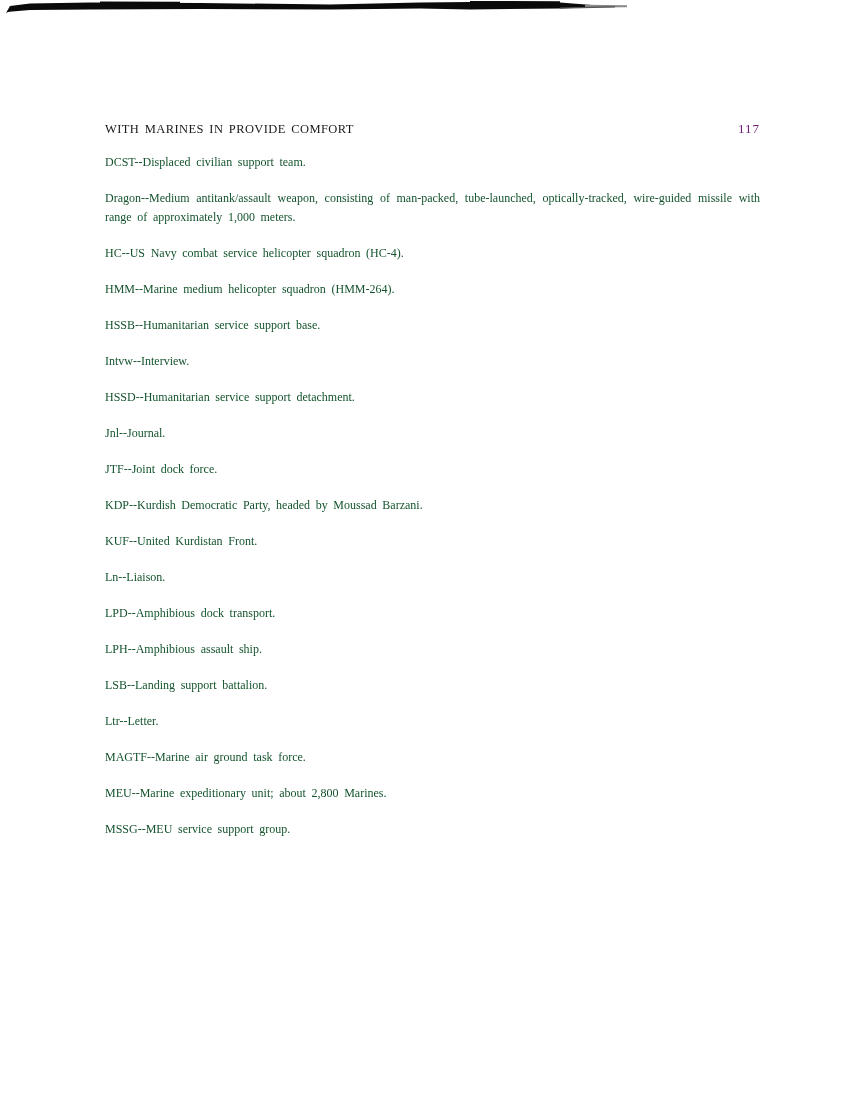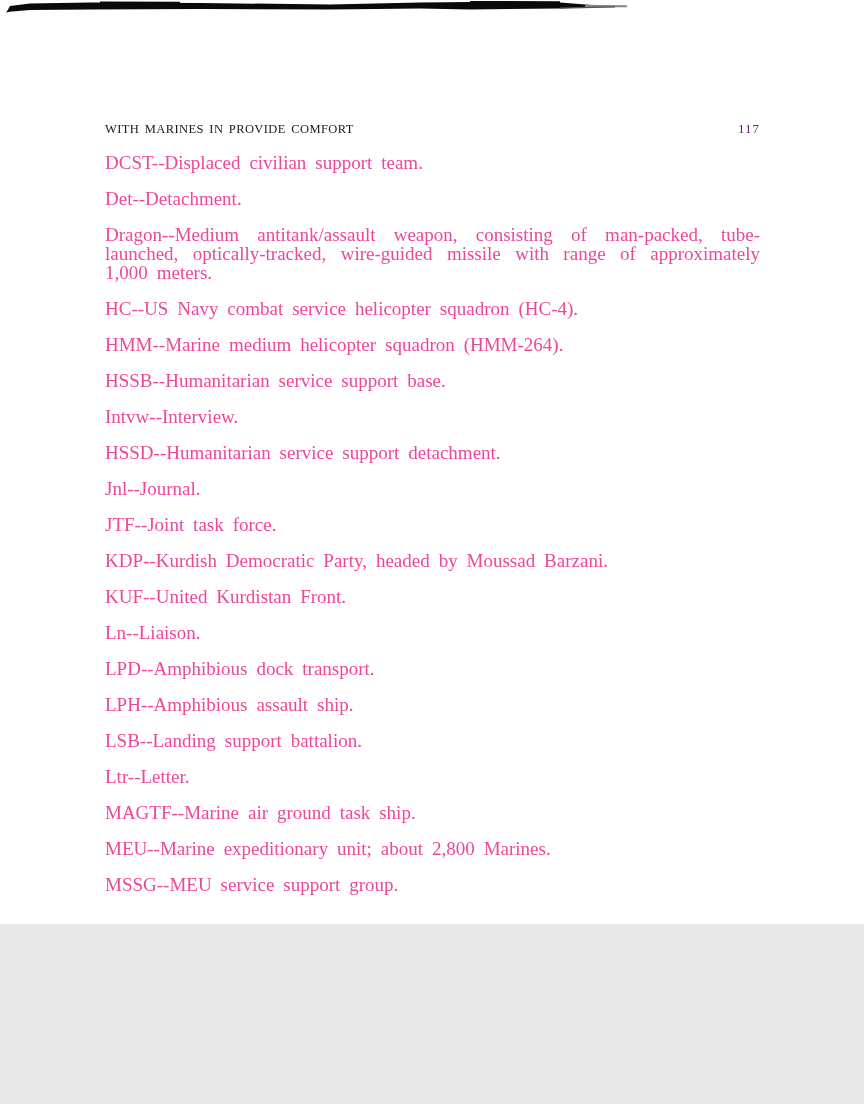--- a/index.html
+++ b/index.html
@@ -3,21 +3,21 @@
 <meta charset="utf-8">
 <style>
   html, body {
     margin: 0;
     padding: 0;
     background: #e8e8e8;
   }
   .page {
     position: relative;
     width: 864px;
-    height: 924px;
+    height: 1104px;
     background: #ffffff;
     overflow: hidden;
     font-family: "Liberation Serif", "DejaVu Serif", serif;
     color: #161616;
   }
   .scan-bar {
     position: absolute;
     top: 0;
     left: 0;
     width: 640px;
@@ -45,25 +45,25 @@
     color: #701a75;
   }
   .content {
     position: absolute;
     top: 153px;
     left: 105px;
     right: 104px;
   }
   .entry {
     margin: 0 0 17px 0;
-    font-size: 19px;
+    font-size: 12px;
     line-height: 19px;
     word-spacing: 0.22em;
     text-align: justify;
-    color: #ec4899;
+    color: #14532d;
   }
 </style>
 </head>
 <body>
 
 <div class="page">
 
   <svg class="scan-bar" viewBox="0 0 640 16" xmlns="http://www.w3.org/2000/svg" aria-hidden="true">
     <polygon fill="#0a0a0a" points="
       8,12 6,13 10,6 30,3.5 90,2.5 200,3 330,4.5 420,2.5 470,2 560,2.5 592,5
@@ -74,34 +74,33 @@
     <polygon fill="#555555" points="560,7.5 600,6.5 615,6.2 615,7.4 560,8.8"></polygon>
   </svg>
 
   <div class="header-row">
     <span class="running-title">WITH MARINES IN PROVIDE COMFORT</span>
     <span class="page-number">117</span>
   </div>
 
   <main class="content">
     <p class="entry">DCST--Displaced civilian support team.</p>
-    <p class="entry">Det--Detachment.</p>
     <p class="entry">Dragon--Medium antitank/assault weapon, consisting of man-packed, tube-launched, optically-tracked, wire-guided missile with range of approximately 1,000 meters.</p>
     <p class="entry">HC--US Navy combat service helicopter squadron (HC-4).</p>
     <p class="entry">HMM--Marine medium helicopter squadron (HMM-264).</p>
     <p class="entry">HSSB--Humanitarian service support base.</p>
     <p class="entry">Intvw--Interview.</p>
     <p class="entry">HSSD--Humanitarian service support detachment.</p>
     <p class="entry">Jnl--Journal.</p>
-    <p class="entry">JTF--Joint task force.</p>
+    <p class="entry">JTF--Joint dock force.</p>
     <p class="entry">KDP--Kurdish Democratic Party, headed by Moussad Barzani.</p>
     <p class="entry">KUF--United Kurdistan Front.</p>
     <p class="entry">Ln--Liaison.</p>
     <p class="entry">LPD--Amphibious dock transport.</p>
     <p class="entry">LPH--Amphibious assault ship.</p>
     <p class="entry">LSB--Landing support battalion.</p>
     <p class="entry">Ltr--Letter.</p>
-    <p class="entry">MAGTF--Marine air ground task ship.</p>
+    <p class="entry">MAGTF--Marine air ground task force.</p>
     <p class="entry">MEU--Marine expeditionary unit; about 2,800 Marines.</p>
     <p class="entry">MSSG--MEU service support group.</p>
   </main>
 
 </div>
 
 </body></html>

